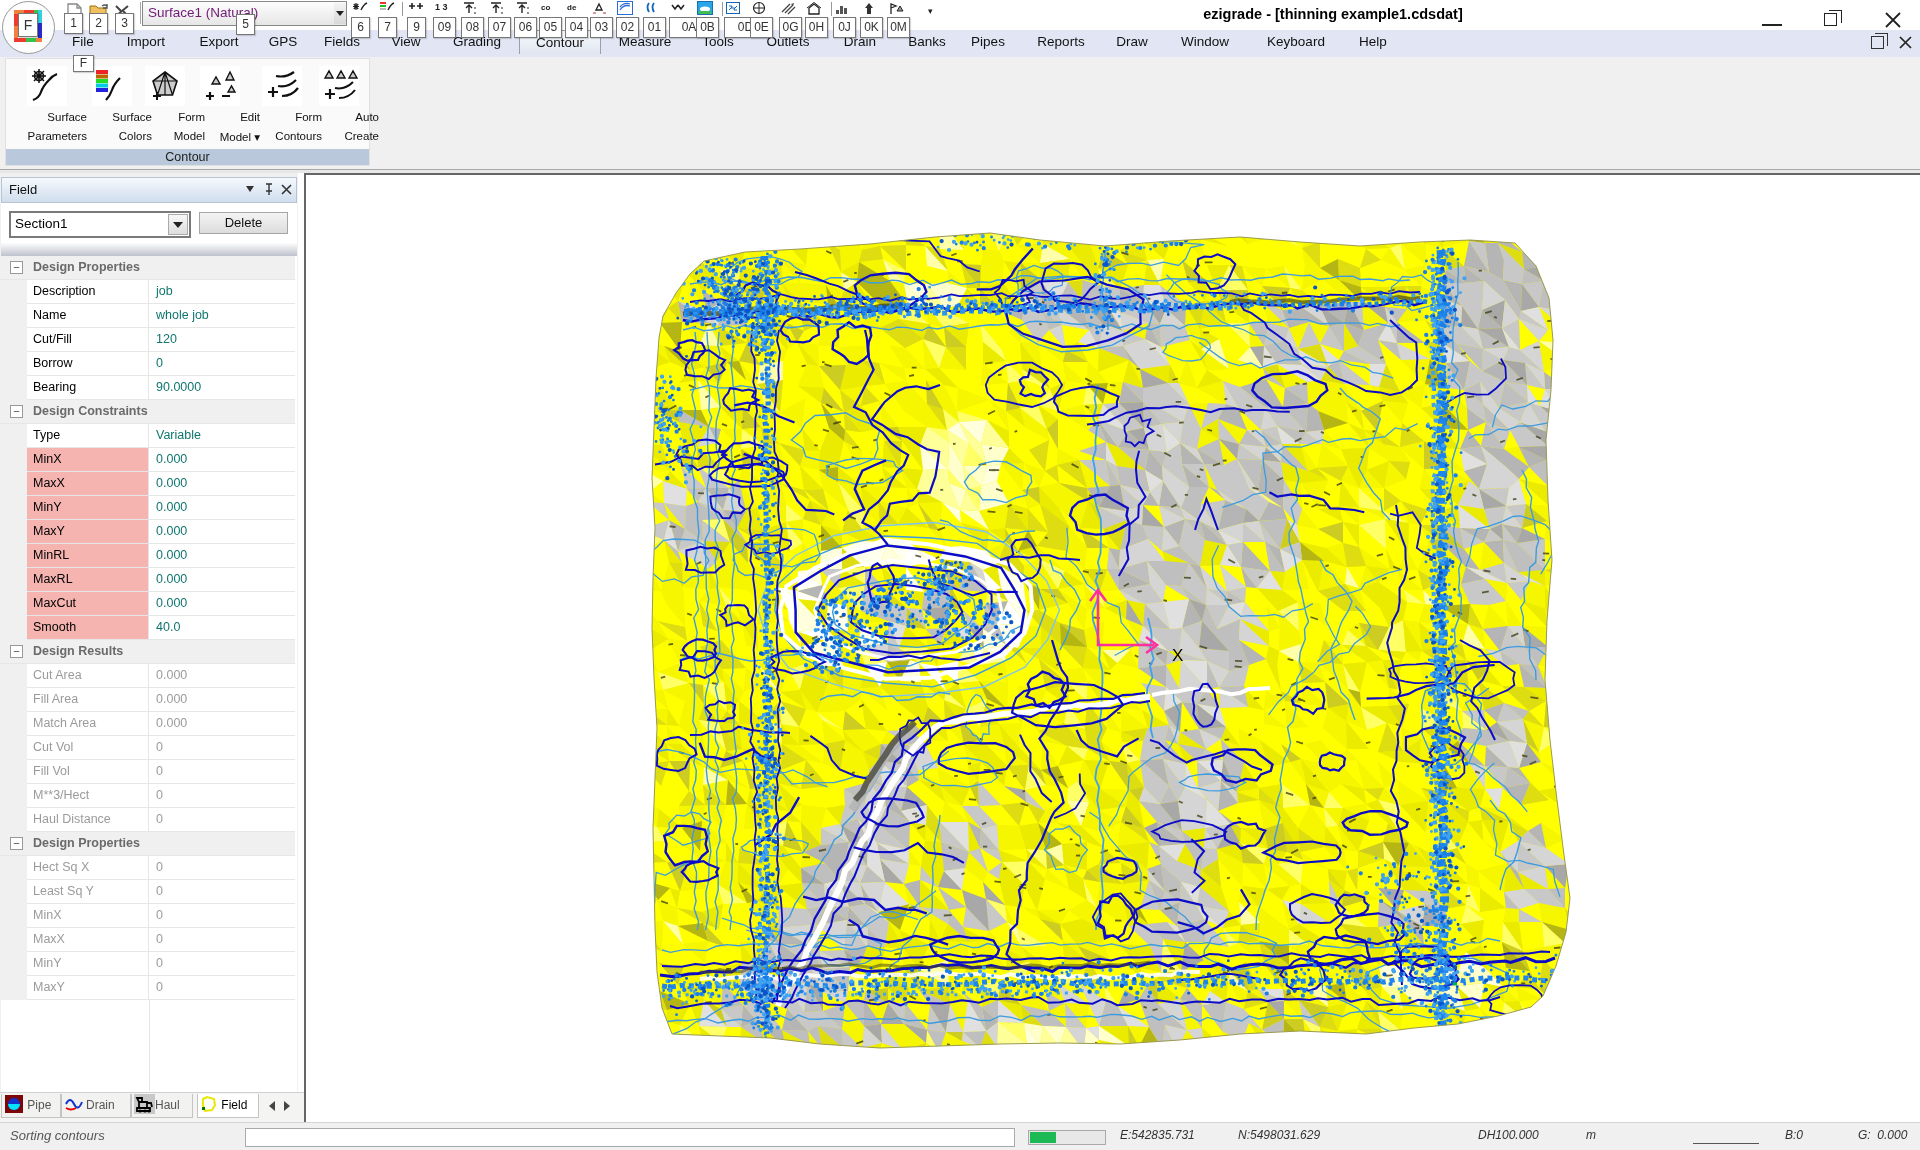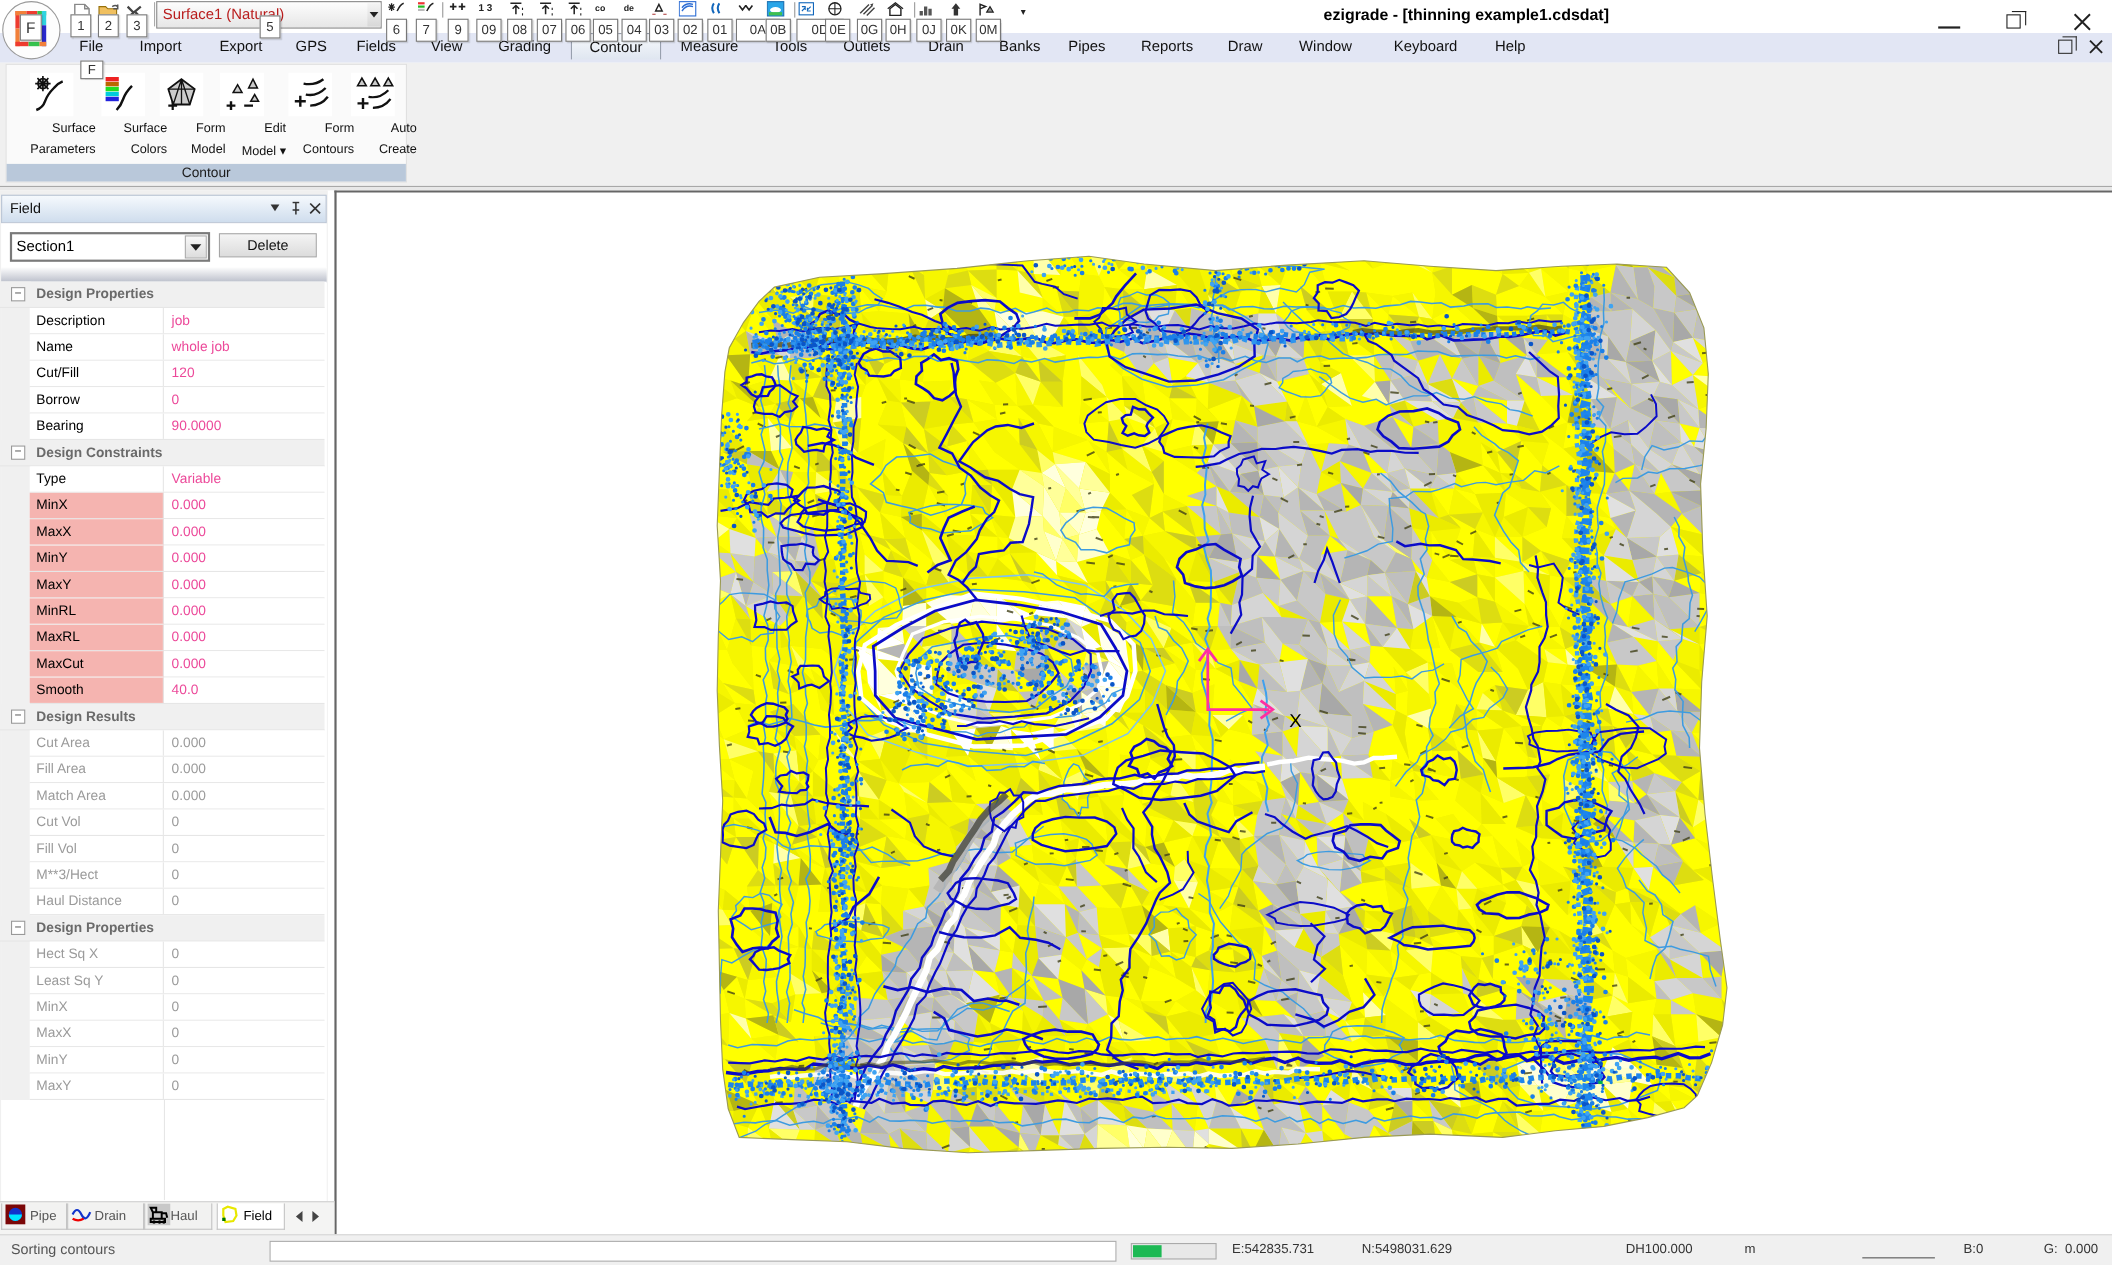--- a/index.html
+++ b/index.html
@@ -6,30 +6,30 @@
 .kt { position:absolute; height:21px; background:#fff; border:1px solid #777; color:#333;
   font-size:12px; text-align:center; line-height:19px; z-index:40; box-shadow:1px 1px 1px rgba(0,0,0,.15);}
 .mi { position:absolute; top:1px; }
 .mtab { position:absolute; top:0; height:24px; text-align:center; font-size:13.5px; color:#111; line-height:24px; }
 .mtab.sel { background:linear-gradient(#f8fafd,#dfe6f0); border:1px solid #98a0ae; border-bottom:none; }
 .ri { position:absolute; top:66px; }
 .rl { position:absolute; text-align:right; font-size:11.5px; color:#111; }
 .grow { position:absolute; left:27px; width:268px; height:24px; border-bottom:1px solid #e6e6e6; background:#fff; }
 .grow .glab { position:absolute; left:6px; top:0; width:116px; height:23px; line-height:23px; font-size:12.5px; color:#000;
   border-right:1px solid #e6e6e6; padding-left:0; }
-.grow .gval { position:absolute; left:129px; top:0; height:23px; line-height:23px; font-size:12.5px; color:#ec4899; }
+.grow .gval { position:absolute; left:129px; top:0; height:23px; line-height:23px; font-size:12.5px; color:#0f766e; }
 .grow.pink .glab { background:#f5b4b0; left:0; padding-left:6px; width:122px; }
 .grow.dis .glab, .grow.dis .gval { color:#9b9b9b; }
 .ghead { left:0 !important; width:295px !important; background:#f0f0f0; color:#666; font-size:12.5px; line-height:23px; }
 .ghead b { margin-left:33px; color:#6a6a6a; }
 .gbox { position:absolute; left:10px; top:5px; width:13px; height:13px; border:1px solid #999; background:#fff;
   font-size:11px; line-height:11px; text-align:center; color:#444; }
 .tab { position:absolute; top:1094px; height:24px; border:1px solid #c4c4c4; border-top:none; background:#f2f2f1;
   font-size:12px; color:#555; line-height:22px; }
-.st { position:absolute; top:1128px; font-size:12px; color:#333; }
+.st { position:absolute; top:1128px; font-size:12px; color:#333;font-style:italic; }
 </style></head><body>
 
 <div style="position:absolute;left:304px;top:173px;right:0;bottom:24px;background:#fff;border-left:2px solid #666;border-top:2px solid #666;border-bottom:2px solid #888"></div>
 <svg width="1920" height="1150" viewBox="0 0 1920 1150" style="position:absolute;left:0;top:0">
 <defs>
       <clipPath id="ct">
         <path d="M704 261L745 252L800 249L870 244L935 237L990 233L1040 240L1105 246L1170 241L1240 237L1300 242L1360 246L1420 242L1470 240L1515 243L1536 266L1549 298L1553 340L1551 390L1546 440L1548 500L1552 560L1547 620L1545 680L1550 740L1557 800L1564 855L1570 898L1566 932L1556 966L1543 996L1531 1007L1498 1016L1458 1024L1414 1028L1366 1034L1300 1031L1240 1034L1180 1040L1120 1044L1060 1043L1000 1044L940 1046L880 1048L820 1044L770 1038L720 1036L672 1034L662 1008L657 972L655 928L654 878L653 828L655 778L657 728L654 678L652 628L653 578L655 528L652 478L654 428L656 378L659 338L663 316L676 293L690 274Z"></path>
       </clipPath>
     </defs>
 <g clip-path="url(#ct)">
@@ -290,21 +290,21 @@
     <path d="M13 3q3-2 5 0" fill="none" stroke="#555" stroke-width="1.4"></path>
     <path d="M18 1v4h-4" fill="none" stroke="#555" stroke-width="1.4"></path>
   </svg>
 <svg style="position:absolute;left:114px;top:4px" width="18" height="14" viewBox="0 0 18 14">
     <path d="M2 2l6 6M14 2L2 12" stroke="#444" stroke-width="2" fill="none"></path>
     <path d="M9 7l5 5" stroke="#444" stroke-width="2"></path>
   </svg>
 <div style="position:absolute;left:140px;top:2px;width:1px;height:22px;background:#aaa"></div>
 
 <div style="position:absolute;left:142px;top:1px;width:205px;height:25px;background:linear-gradient(#fdfdfd,#e6e6e6);border:1px solid #888"></div>
-<div style="position:absolute;left:148px;top:5px;font-size:13.5px;color:#b91c1c">Surface1 (Natural)</div>
+<div style="position:absolute;left:148px;top:5px;font-size:13.5px;color:#701a75">Surface1 (Natural)</div>
 <div style="position:absolute;left:334px;top:3px;width:12px;height:21px;background:linear-gradient(#f4f4f4,#d8d8d8)"></div>
 <div style="position:absolute;left:336px;top:11px;width:0;height:0;border:4px solid transparent;border-top:5px solid #222"></div>
 
 <svg class="mi" style="left:352px" width="17" height="16" viewBox="0 0 17 16">
     <path d="M4 2v7M1 5.5h6M1.8 3l4.4 5M6.2 3l-4.4 5" stroke="#222" stroke-width="1.2"></path>
     <path d="M9 9q3-6 6-7" stroke="#222" stroke-width="1.4" fill="none"></path>
   </svg>
 <svg class="mi" style="left:379px" width="17" height="16" viewBox="0 0 17 16">
     <rect x="1" y="1" width="6" height="2" fill="#e33"></rect>
     <rect x="1" y="4" width="6" height="2" fill="#2b2"></rect>

